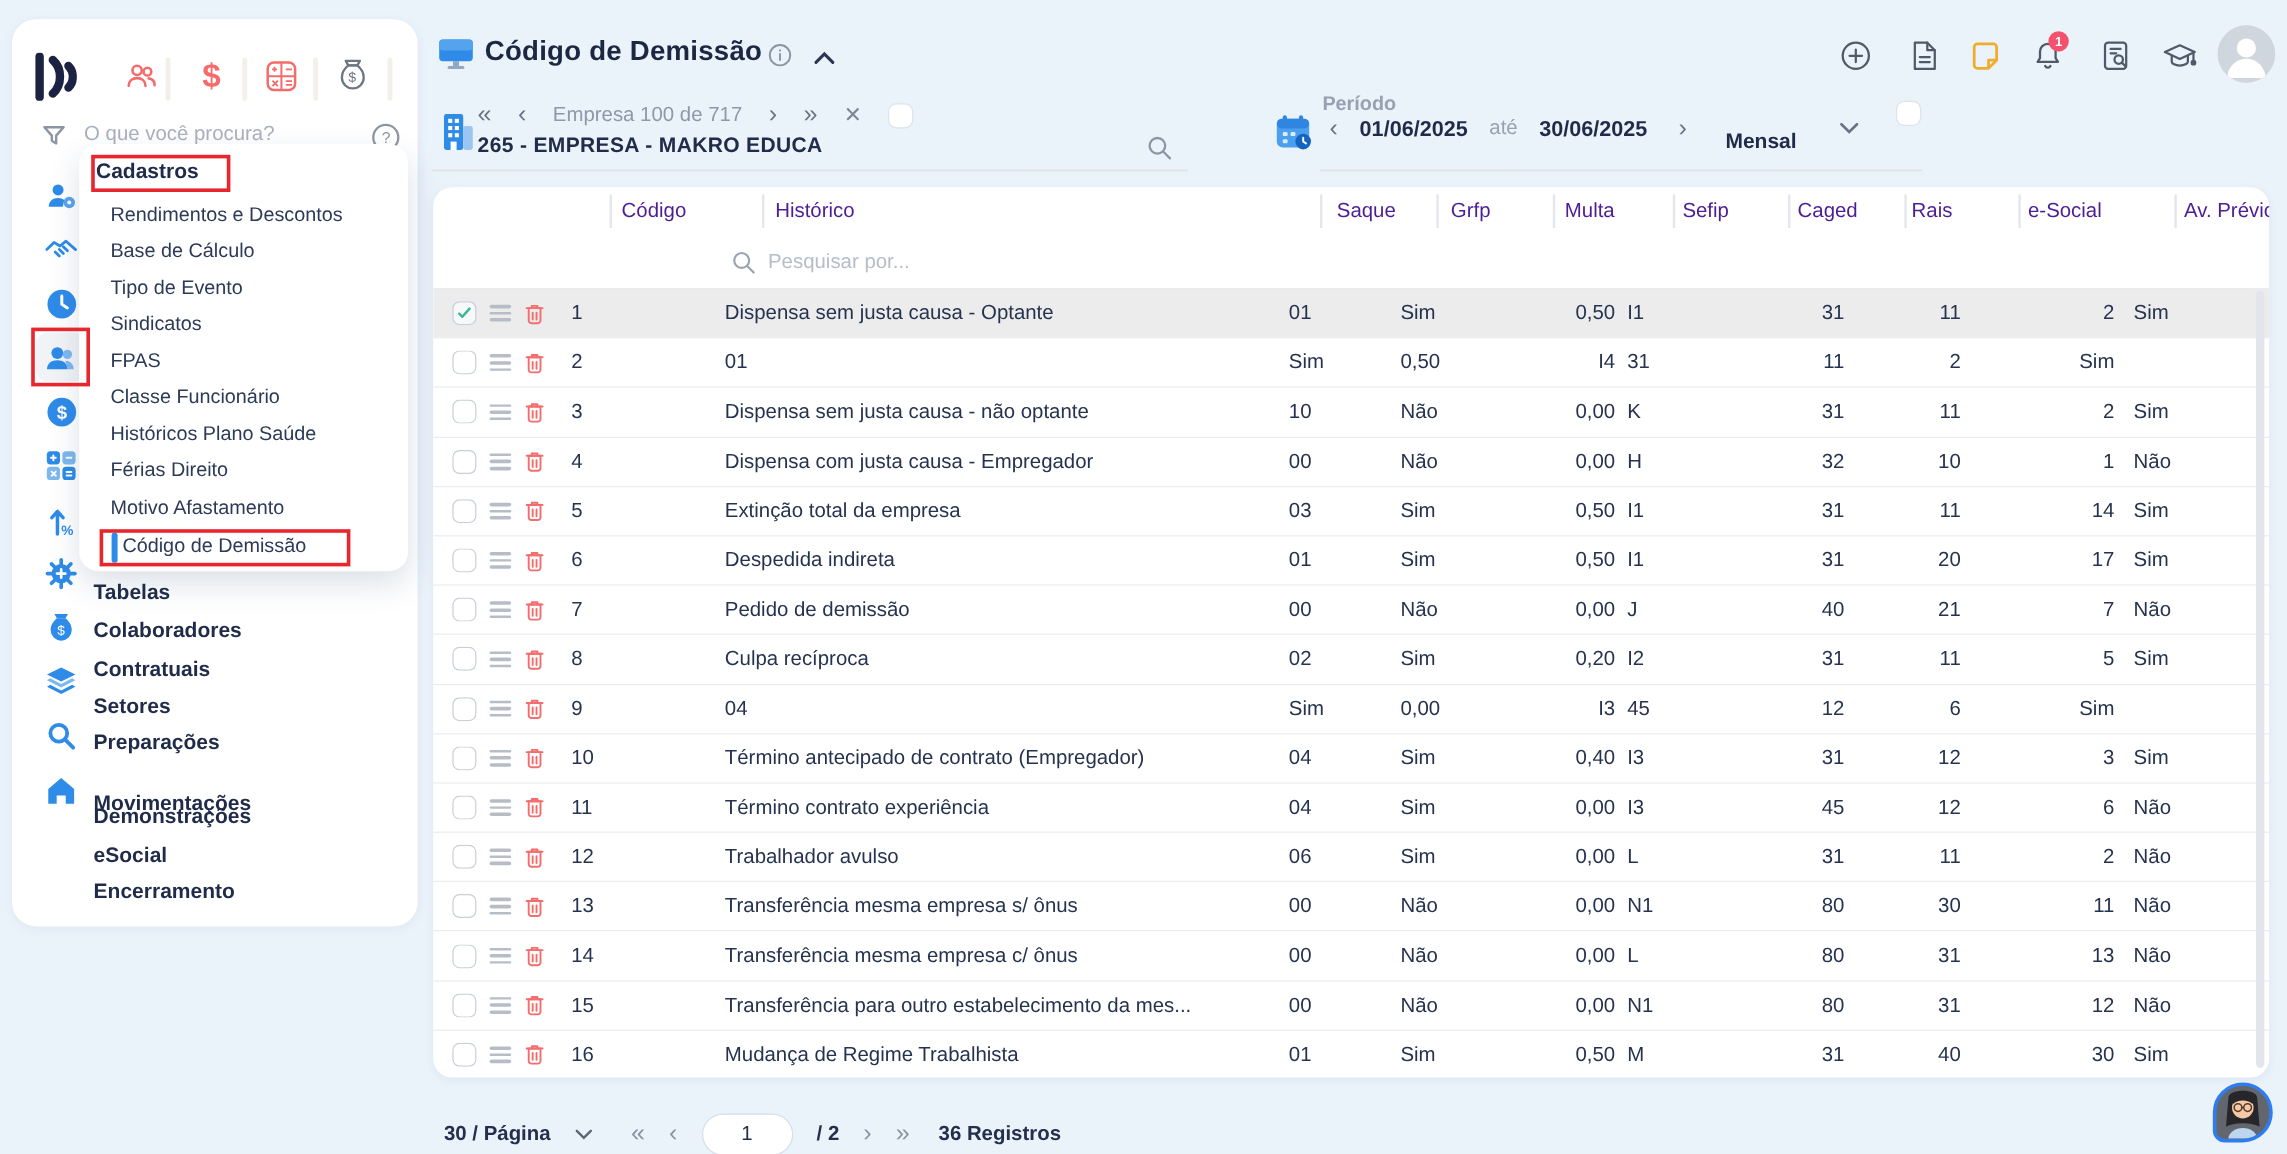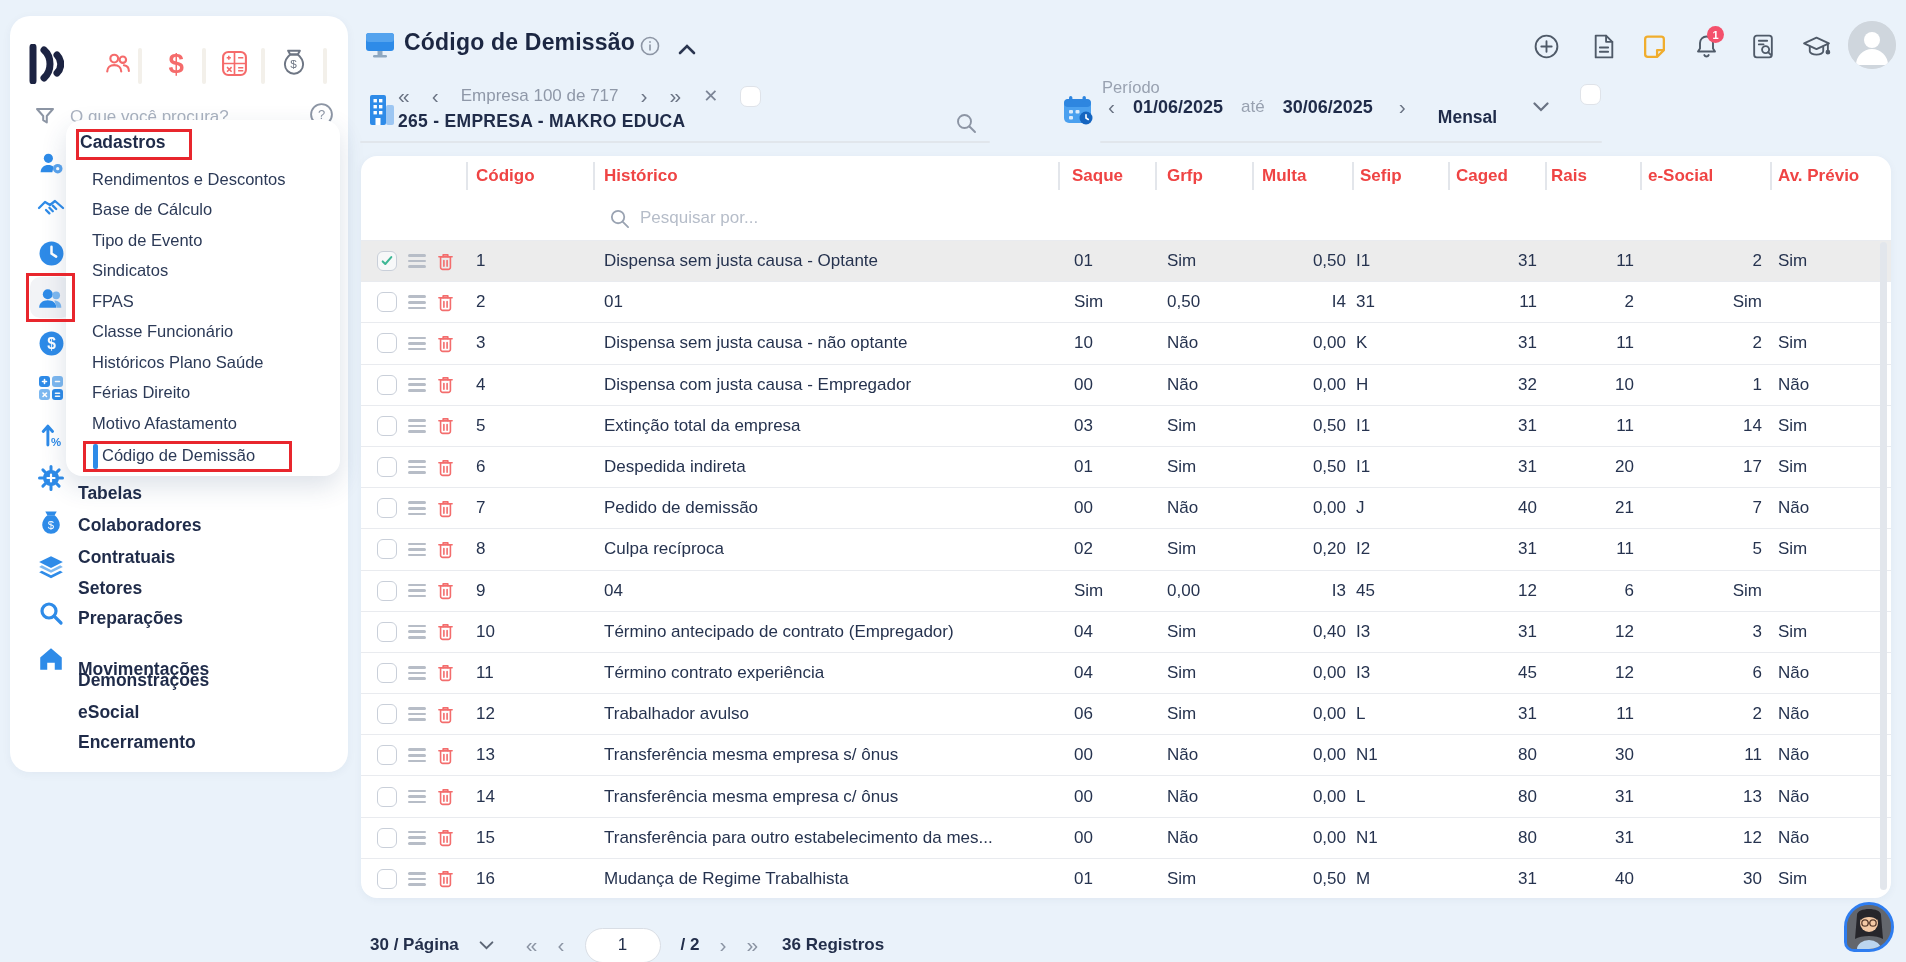--- a/index.html
+++ b/index.html
@@ -6,21 +6,21 @@
   html,body { width:1906px; height:962px; }
   body { font-family:"Liberation Sans", sans-serif; background:#eaf2fa; overflow:hidden; }
   .app { position:relative; width:1906px; height:962px; background:#eaf2fa; color:#26334f; }
 
   
   .sidebar { position:absolute; left:10px; top:16px; width:338px; height:756px;
              background:#fff; border-radius:20px; box-shadow:0 2px 10px rgba(30,60,90,.05); }
   .logo { position:absolute; left:18px; top:28px; }
   .top-ic { position:absolute; top:34px; }
   .tdiv { position:absolute; top:32px; width:4px; height:36px; background:#f3f0ea; border-radius:2px; }
-  .s-search { position:absolute; left:24px; top:86px; width:300px; display:flex; align-items:flex-end; gap:14px; }
+  .s-search { position:absolute; left:24px; top:86px; width:300px; display:flex; align-items:flex-start; gap:14px; }
   .s-search .ph { color:#a9b1bf; font-size:17px; flex:1; }
   .blue-ic { position:absolute; left:26px; width:30px; height:30px; display:flex; align-items:center; justify-content:center; }
   .ic-hl { position:absolute; left:20px; top:261px; width:41px; height:41px; background:#f2f3f6; border-radius:10px;
            display:flex; align-items:center; justify-content:center; }
   .menu-sec { position:absolute; left:68px; height:27px; font-weight:700; font-size:17.5px; color:#1f2b49; display:flex; align-items:center; cursor:pointer; }
   .flyout { position:absolute; left:66px; top:120px; width:274px; height:356px; background:#fff;
             border-radius:16px; box-shadow:0 10px 26px rgba(40,70,110,.16); }
   .fly-title { position:absolute; left:14px; top:12px; font-weight:700; font-size:17.5px; color:#1f2b49; }
   .fly-item { position:absolute; left:26px; height:26px; font-size:16.5px; color:#2c3a57; display:flex; align-items:center; cursor:pointer; white-space:nowrap; }
   .fly-item.active { left:36px; color:#2c3a57; }
@@ -35,31 +35,31 @@
            color:#fff; font-size:11px; font-weight:700; display:flex; align-items:center; justify-content:center; padding:0 4px; }
   .cbx { position:absolute; width:21px; height:21px; border:1.6px solid #dfe3e9; border-radius:7px; background:#fff; }
 
   .comp-nav { position:absolute; left:398px; top:84px; display:flex; align-items:center; gap:22px; height:24px; }
   .arr { color:#6a7383; font-size:21px; line-height:20px; cursor:pointer; font-weight:400; }
   .arr.lt { color:#7c8596; }
   .comp-label { color:#8f98a8; font-size:17px; }
   .comp-name { position:absolute; left:398px; top:111px; font-size:17.5px; font-weight:600; color:#202c49; letter-spacing:.3px; }
   .uline { position:absolute; top:141px; height:2px; background:#e1e6ec; border-radius:1px; }
 
-  .per-label { position:absolute; left:1102px; top:78px; color:#98a1b0; font-size:16.5px; }
+  .per-label { position:absolute; left:1102px; top:78px; color:#98a1b0; font-size:16.5px;font-weight:bold; }
   .per-row { position:absolute; left:1108px; top:94px; display:flex; align-items:center; gap:18px; height:26px; }
   .per-date { font-size:18px; font-weight:600; color:#1f2b49; }
   .per-ate { color:#98a1b0; font-size:17px; }
   .per-mode { font-size:17.5px; font-weight:700; color:#1f2b49; margin-left:14px;margin-top:20px; }
 
   
   .card { position:absolute; left:361px; top:156px; width:1530px; height:742px; background:#fff;
           border-radius:16px; overflow:hidden; box-shadow:0 2px 8px rgba(30,60,90,.05); }
   .thead, .trow { display:grid; grid-template-columns:105px 127px 465px 97px 97px 100px 96px 97px 95px 130px 121px; align-items:center; }
-  .thead { height:40px; font-size:17px; font-weight:700; color:#ef4444; }
+  .thead { height:40px; font-size:17px; font-weight:400; color:#4c1d95;padding-left:42px; }
   .thead > div { position:relative; height:40px; display:flex; align-items:center; padding-left:8px; white-space:nowrap; }
   .thead > div::before { content:""; position:absolute; left:0; top:6px; width:2px; height:28px; background:#e3e6eb; }
   .thead > div:nth-child(1)::before { display:none; }
   .thead > div:nth-child(2) { padding-left:10px; }
   .thead > div:nth-child(3) { padding-left:11px; }
   .thead > div:nth-child(4) { padding-left:14px; }
   .thead > div:nth-child(5) { padding-left:12px; }
   .thead > div:nth-child(6) { padding-left:10px; }
   .thead > div:nth-child(9) { padding-left:6px; }
   .search-row { height:44px; display:flex; align-items:center; padding-left:248px; gap:10px; }

